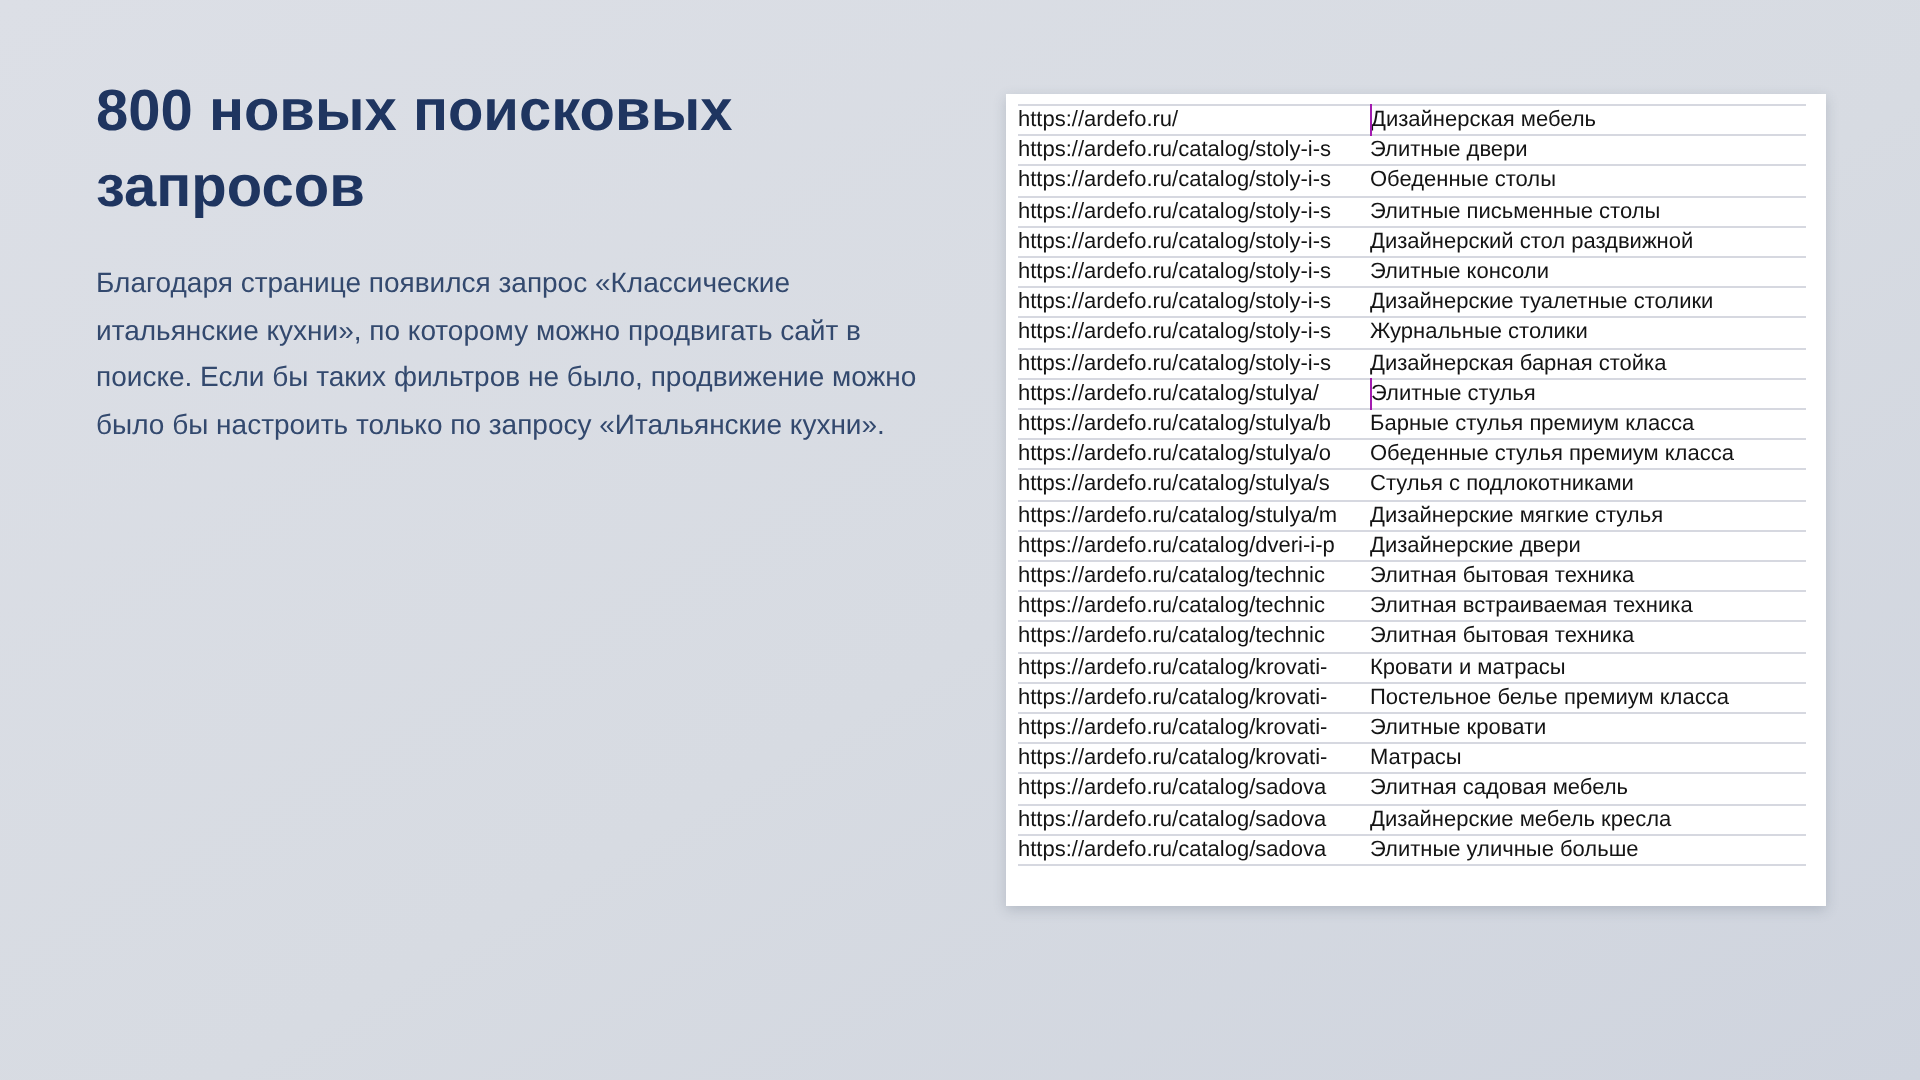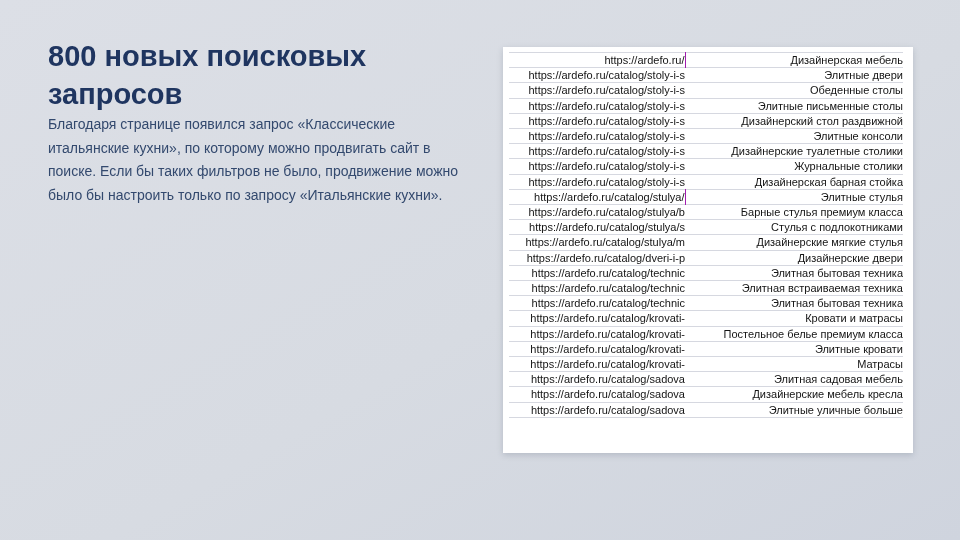--- a/index.html
+++ b/index.html
@@ -18,20 +18,21 @@
     position: absolute;
     left: 48px;
     top: 38px;
     width: 430px;
   }
   .title {
     font-size: 29px;
     font-weight: bold;
     line-height: 1.3;
     color: #1f3560;
+    margin-bottom: 17px;
     letter-spacing: 0;
   }
   .para {
     font-size: 14px;
     line-height: 1.67;
     color: #33496e;
     margin-bottom: 13px;
     width: 418px;
   }
   .card {
@@ -56,21 +57,20 @@
   table.url-table td {
     font-family: "Liberation Sans", sans-serif;
     font-size: 11px;
     line-height: 14.2px;
     height: 14.2px;
     color: #141414;
     white-space: nowrap;
     overflow: hidden;
     padding: 0;
     vertical-align: middle;
-    text-align: right;
   }
   td.url { width: 176px; padding-left: 2px; }
   td.label { padding-left: 1px; }
   td.label.sep { border-left: 1px solid #a21caf; }
 </style>
 </head>
 <body>
 
 <div class="slide">
 
@@ -120,20 +120,24 @@
           </tr>
           <tr>
             <td class="url">https://ardefo.ru/catalog/stulya/</td>
             <td class="label sep">Элитные стулья</td>
           </tr>
           <tr>
             <td class="url">https://ardefo.ru/catalog/stulya/b</td>
             <td class="label">Барные стулья премиум класса</td>
           </tr>
           <tr>
+            <td class="url">https://ardefo.ru/catalog/stulya/o</td>
+            <td class="label">Обеденные стулья премиум класса</td>
+          </tr>
+          <tr>
             <td class="url">https://ardefo.ru/catalog/stulya/s</td>
             <td class="label">Стулья с подлокотниками</td>
           </tr>
           <tr>
             <td class="url">https://ardefo.ru/catalog/stulya/m</td>
             <td class="label">Дизайнерские мягкие стулья</td>
           </tr>
           <tr>
             <td class="url">https://ardefo.ru/catalog/dveri-i-p</td>
             <td class="label">Дизайнерские двери</td>

